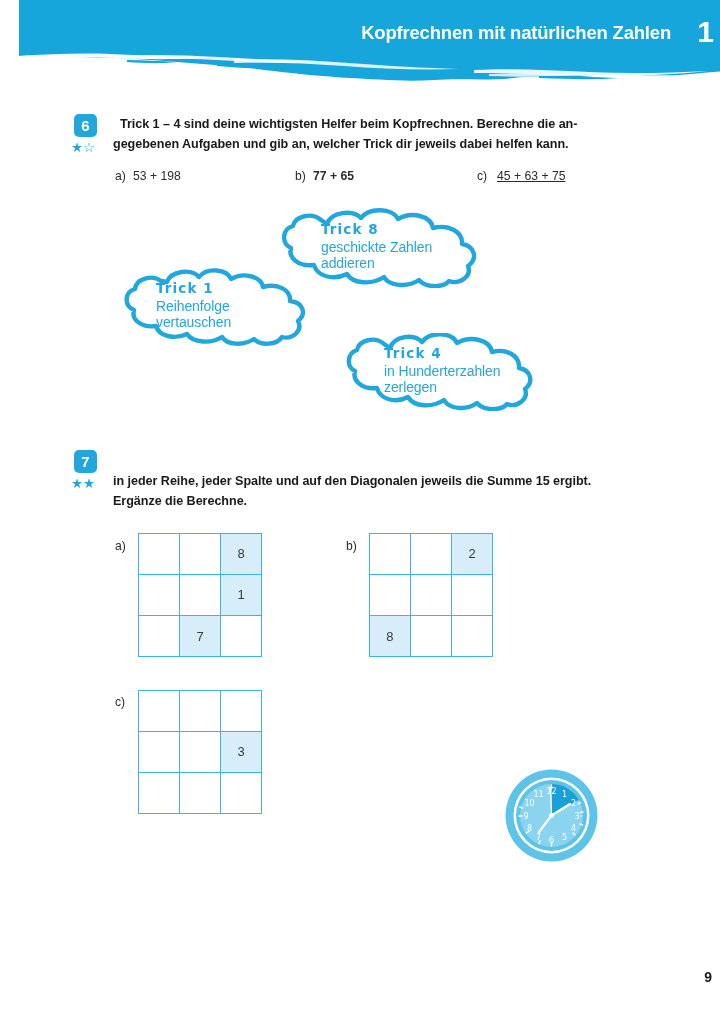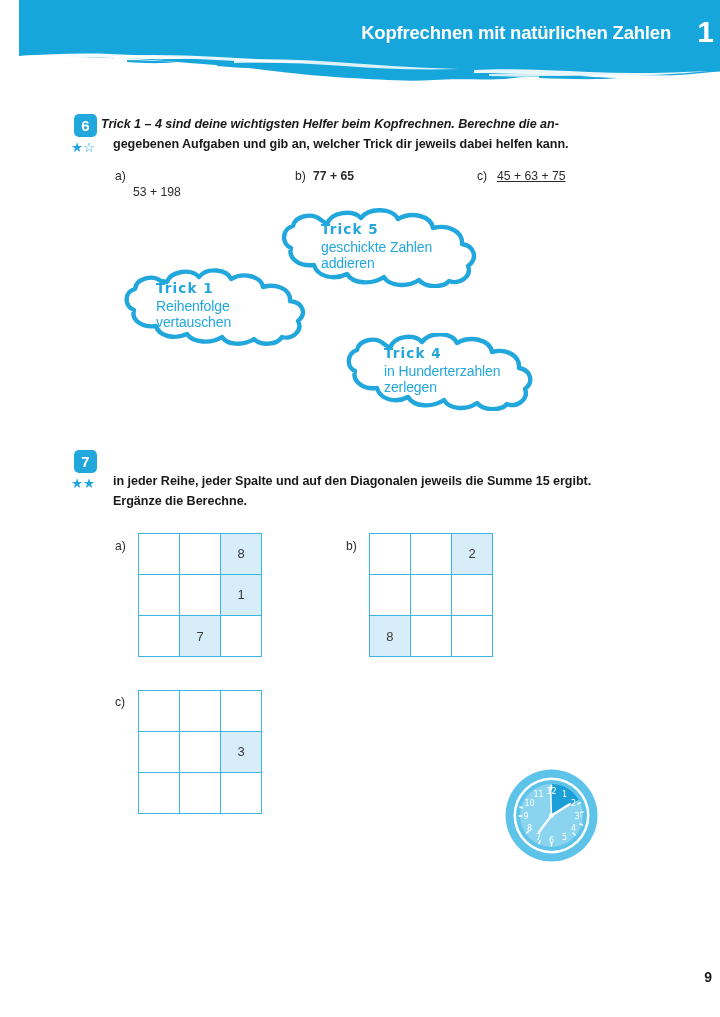--- a/index.html
+++ b/index.html
@@ -141,25 +141,25 @@
       <path fill="#16a6dc" d="M520,76 C548,76 576,77 600,78 C576,80 548,79 520,78 Z"></path>
       <path fill="#16a6dc" d="M198,64 C222,64 246,66 268,68 C244,69 220,68 198,66 Z"></path>
     </svg>
     <div class="header-title">Kopfrechnen mit natürlichen Zahlen</div>
     <div class="header-chapter">1</div>
   </div>
 
   <div class="ex-badge" style="left:55px; top:114px;">6</div>
   <div class="ex-stars" style="left:52px; top:141px;">★☆</div>
 
-  <div class="ex-text" style="left:82px; top:114px; width:560px;font-style:italic;">Trick 1 – 4 sind deine wichtigsten Helfer beim Kopfrechnen. Berechne die an-</div>
+  <div class="ex-text" style="left:101px; top:114px; width:560px;">Trick 1 – 4 sind deine wichtigsten Helfer beim Kopfrechnen. Berechne die an-</div>
   <div class="ex-text" style="left:94px; top:134px; width:560px;">gegebenen Aufgaben und gib an, welcher Trick dir jeweils dabei helfen kann.</div>
 
   <div class="sub-item" style="left:96px; top:169px;">a)</div>
-  <div class="sub-item" style="left:114px; top:185px;">53 + 198</div>
+  <div class="sub-item" style="left:114px; top:169px;">53 + 198</div>
 
   <div class="sub-item" style="left:276px; top:169px;">b)</div>
   <div class="sub-item" style="left:294px; top:169px;font-weight:bold;">77 + 65</div>
 
   <div class="sub-item" style="left:458px; top:169px;">c)</div>
   <div class="sub-item" style="left:478px; top:169px;text-decoration:underline;">45 + 63 + 75</div>
 
   <div class="cloud" style="left:104px; top:268px; width:188px; height:78px;">
     <svg width="188" height="78" viewBox="0 0 188 78">
       <path fill="none" stroke="#22a7dd" stroke-width="4.4" stroke-linejoin="round" stroke-linecap="round" d="
@@ -183,21 +183,21 @@
       <path fill="none" stroke="#22a7dd" stroke-width="4.4" stroke-linejoin="round" stroke-linecap="round" d="
         M48,16 C52,4 74,1 82,10 C90,-1 114,0 119,11
         C133,3 152,8 154,20 C170,16 184,24 183,36
         C196,38 199,51 189,58 C193,68 181,77 170,73
         C164,80 147,80 140,72 C128,80 110,78 105,69
         C93,77 74,76 68,66 C54,73 38,68 35,57
         C20,59 9,50 12,40 C2,35 3,21 14,18
         C16,8 33,4 42,12 Z"></path>
     </svg>
     <div class="cloud-text" style="left:42px; top:13px;">
-      <span class="cloud-title">Trick 5</span>
+      <span class="cloud-title">Trick 8</span>
       <span class="cloud-line">geschickte Zahlen</span>
       <span class="cloud-line">addieren</span>
     </div>
   </div>
 
 
   <div class="cloud" style="left:325px; top:333px; width:192px; height:78px;">
     <svg width="192" height="78" viewBox="0 0 192 78">
       <path fill="none" stroke="#22a7dd" stroke-width="4.4" stroke-linejoin="round" stroke-linecap="round" d="
         M46,15 C50,3 70,0 78,9 C86,-2 108,-1 113,10

